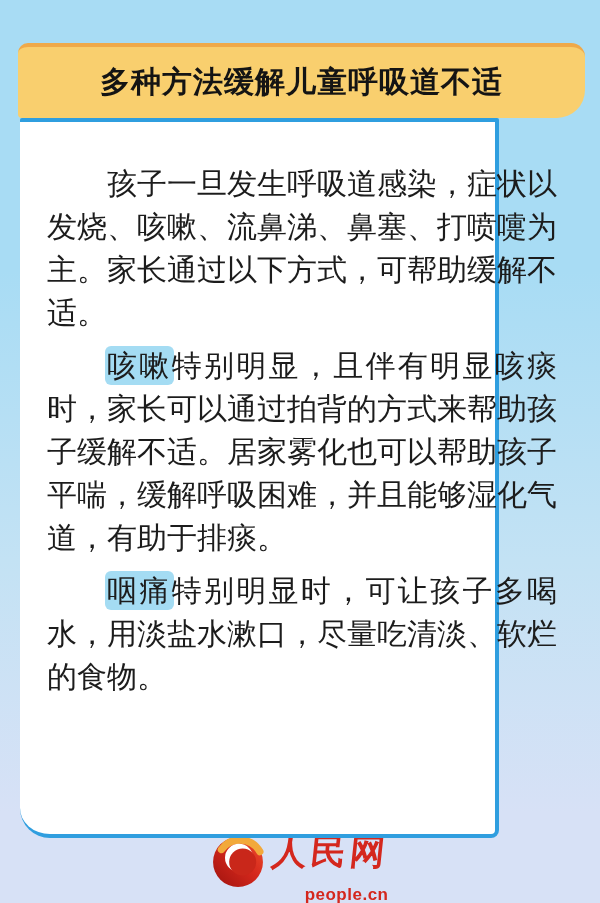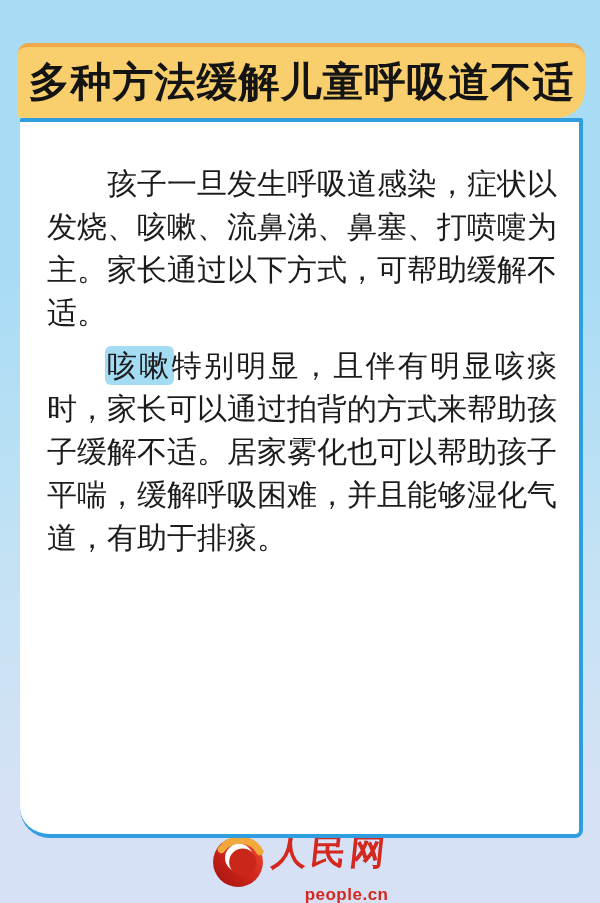--- a/index.html
+++ b/index.html
@@ -26,32 +26,32 @@
     width: 567px; height: 75px;
     background: var(--banner-bg, #f9cf6e);
     border-top: 4px solid var(--banner-edge, #efa94a);
     border-radius: 10px 14px 28px 4px;
     box-sizing: border-box;
     display: flex; align-items: center; justify-content: center;
     z-index: 3;
   }
   .banner h1 {
     margin: 0;
-    font-size: 41px;
+    font-size: 30px;
     font-weight: bold;
     letter-spacing: 1px;
     color: var(--title-text, #141414);
     white-space: nowrap;
   }
 
   
   .card {
     position: absolute;
     left: 20px; top: 118px;
-    width: 563px; height: 720px;
+    width: 479px; height: 720px;
     box-sizing: border-box;
     background: #ffffff;
     border: 4px solid var(--border-blue, #2f9edf);
     border-left: none;
     border-radius: 2px 2px 8px 30px;
     padding: 40px 35px 0 27px;
     z-index: 2;
   }
   .para {
     margin: 0 0 10px 0;
@@ -110,20 +110,21 @@
 <div class="page">
 
   <div class="banner">
     <h1>多种方法缓解儿童呼吸道不适</h1>
   </div>
 
   <div class="card">
     <div>
         <p class="para"><span>孩子一旦发生呼吸道感染，症状以发烧、咳嗽、流鼻涕、鼻塞、打喷嚏为主。家长通过以下方式，可帮助缓解不适。</span></p>
         <p class="para"><span class="hl">咳嗽</span><span>特别明显，且伴有明显咳痰时，家长可以通过拍背的方式来帮助孩子缓解不适。居家雾化也可以帮助孩子平喘，缓解呼吸困难，并且能够湿化气道，有助于排痰。</span></p>
+        <p class="para"><span class="hl">咽痛</span><span>特别明显时，可让孩子多喝水，用淡盐水漱口，尽量吃清淡、软烂的食物。</span></p>
       </div>
   </div>
 
   <div class="footer">
     <div class="logo">
       <svg class="logo-globe" viewBox="0 0 50 50" xmlns="http://www.w3.org/2000/svg">
         <defs>
           <linearGradient id="gRed" x1="0" y1="1" x2="1" y2="0">
             <stop offset="0" stop-color="#9e120e"></stop>
             <stop offset="0.55" stop-color="#d5281c"></stop>

